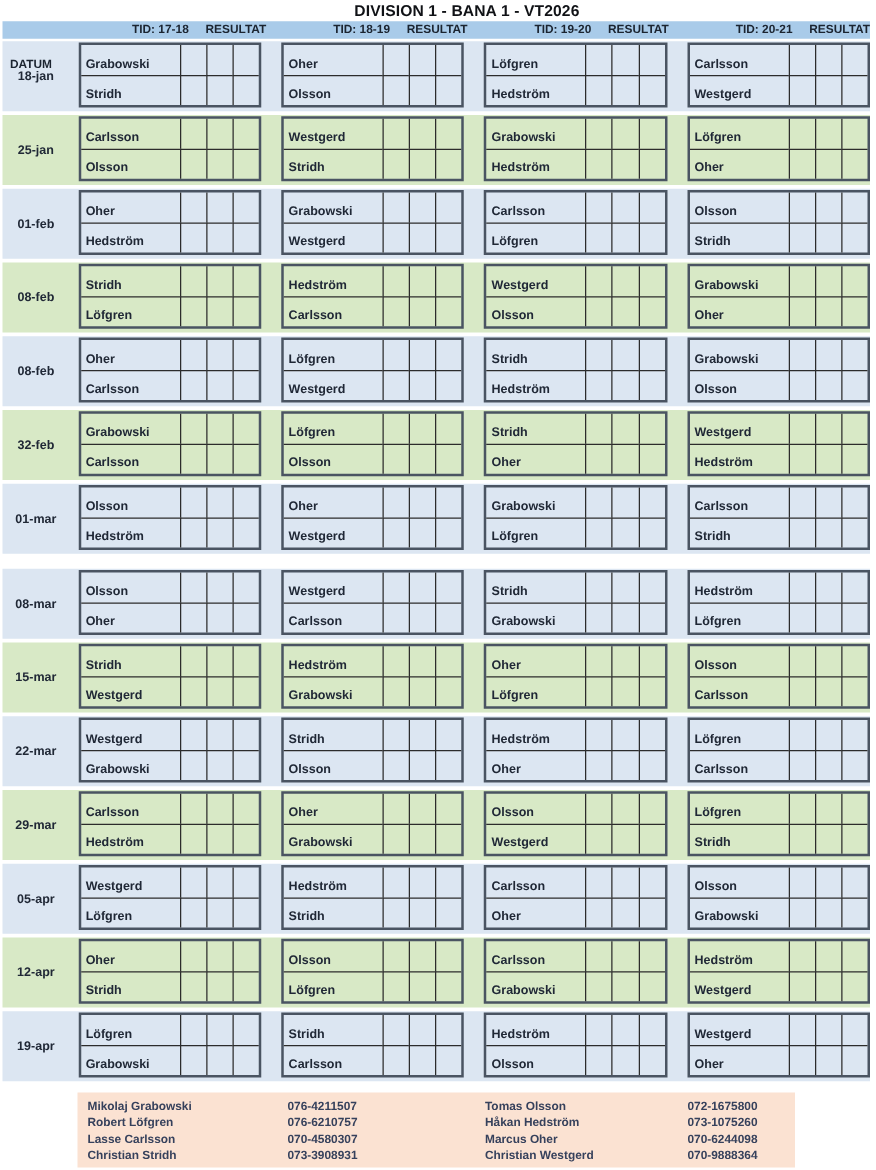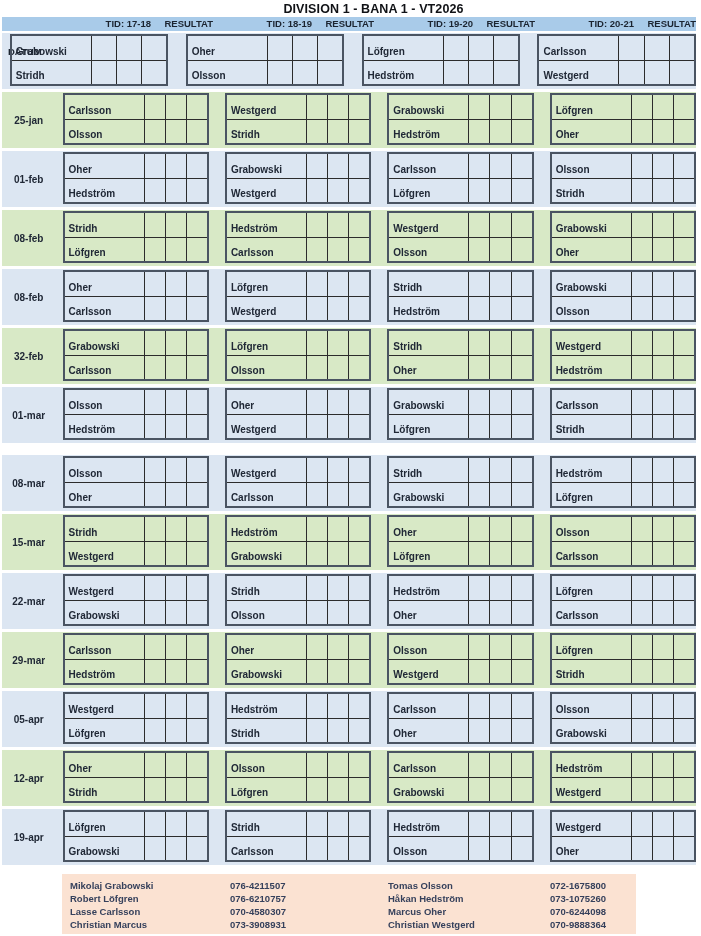--- a/index.html
+++ b/index.html
@@ -95,20 +95,21 @@
       </div>
       <div class="slot-gap"></div>
       <div class="slot-h">
         <div class="tid">TID: 20-21</div>
         <div class="res">RESULTAT</div>
       </div>
     </div>
 
     <div id="rows">
         <div class="row-band blue first">
+          <div class="date-cell">18-jan</div>
           <div class="lead-gap"></div>
           <div class="match">
             <div class="pname">Grabowski</div>
             <div class="rbox"></div>
             <div class="rbox"></div>
             <div class="rbox"></div>
             <div class="pname r2">Stridh</div>
             <div class="rbox r2"></div>
             <div class="rbox r2"></div>
             <div class="rbox r2"></div>
@@ -767,18 +768,18 @@
       <span>Tomas Olsson</span>
       <span>072-1675800</span>
       <span>Robert Löfgren</span>
       <span>076-6210757</span>
       <span>Håkan Hedström</span>
       <span>073-1075260</span>
       <span>Lasse Carlsson</span>
       <span>070-4580307</span>
       <span>Marcus Oher</span>
       <span>070-6244098</span>
-      <span>Christian Marcus</span>
+      <span>Christian Stridh</span>
       <span>073-3908931</span>
       <span>Christian Westgerd</span>
       <span>070-9888364</span>
     </div>
 </div>
 
 </body></html>

